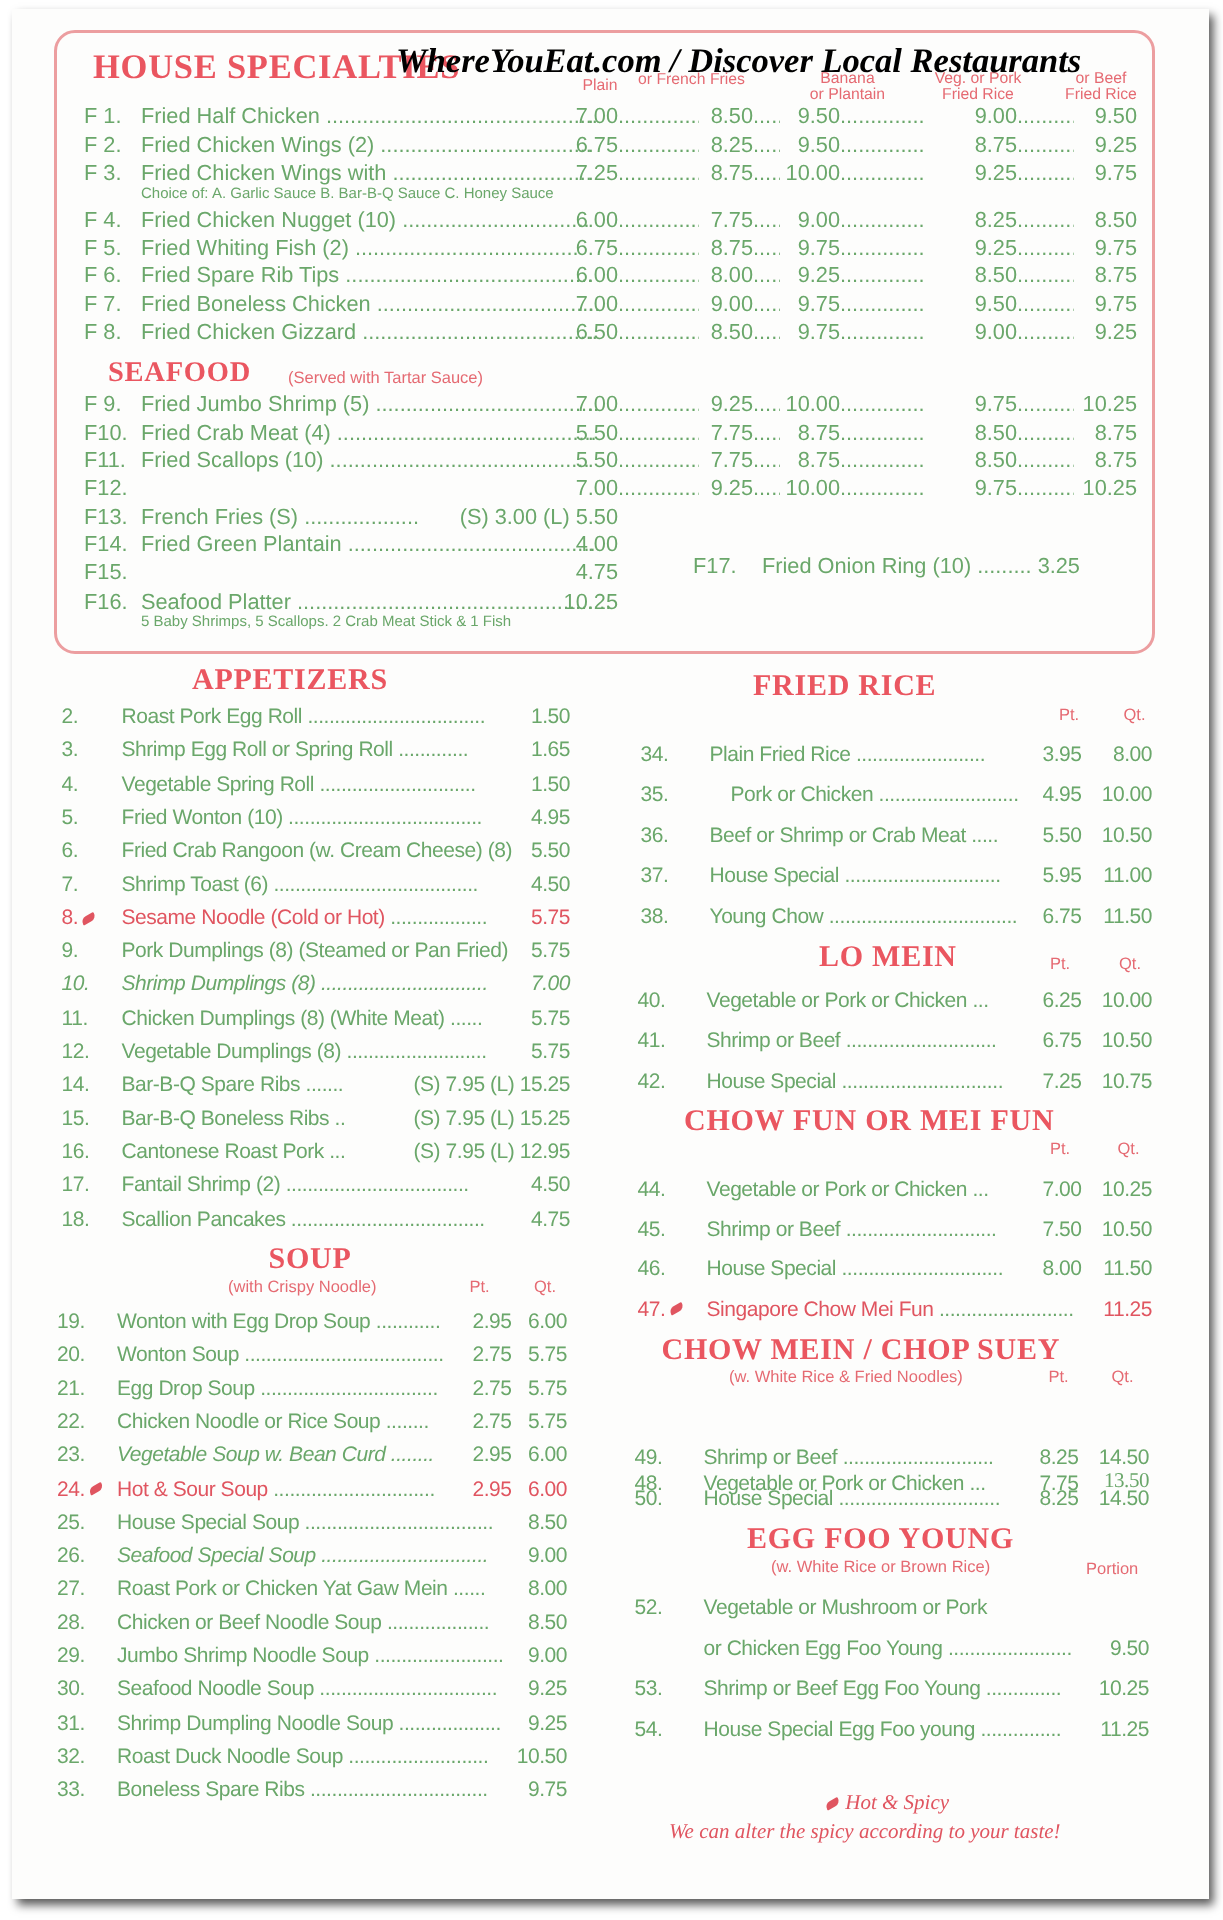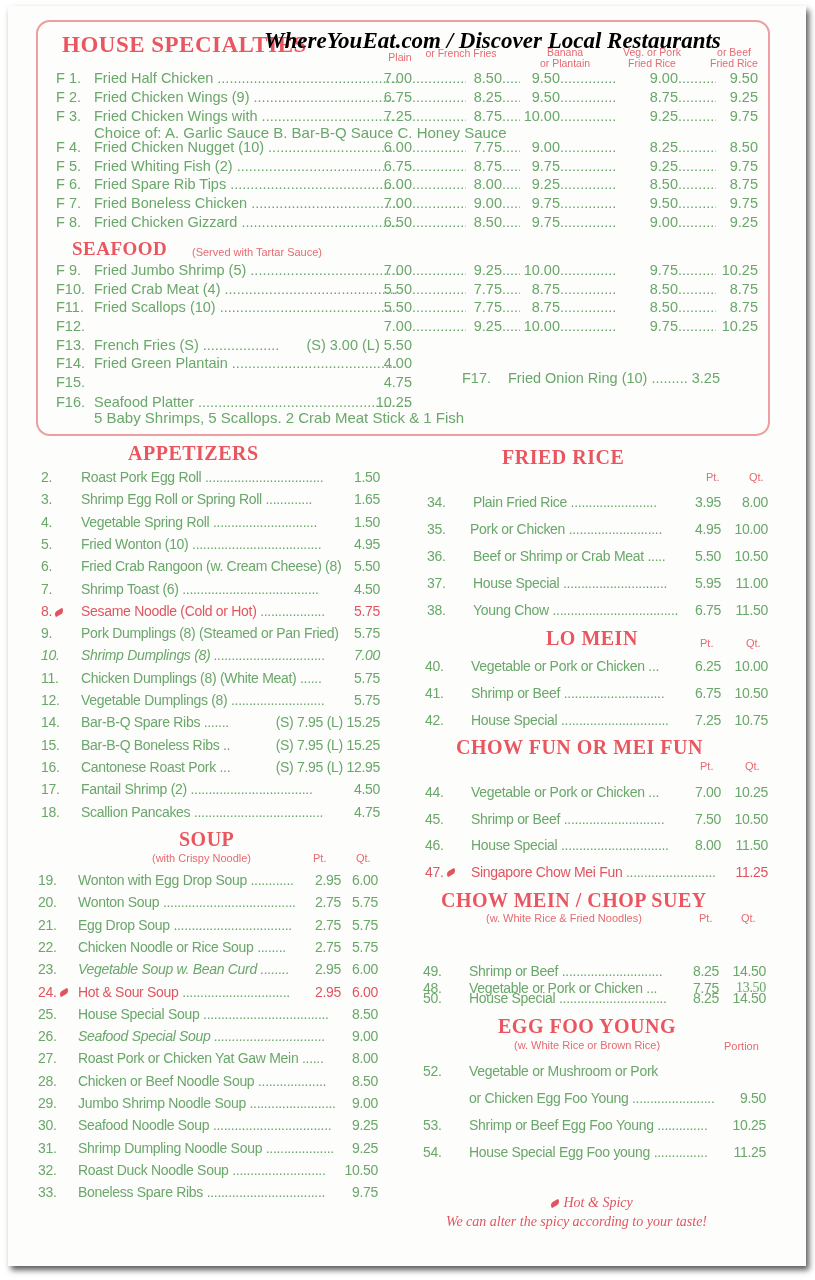--- a/index.html
+++ b/index.html
@@ -8,21 +8,21 @@
   .title{font-family:"Liberation Serif",serif;font-weight:bold;color:#ea5660;letter-spacing:0.5px;}
   .box{position:absolute;left:36px;top:20px;width:730px;height:412px;border:2px solid #ec9ea0;border-radius:14px;}
   .watermark{position:absolute;left:264px;top:28px;font-family:"Liberation Serif",serif;font-style:italic;font-weight:bold;font-size:23px;color:#000;white-space:nowrap;z-index:5;}
   .hs-title{position:absolute;left:62px;top:32px;font-size:23px;}
   .colhdr{position:absolute;font-size:10.5px;color:#e56a72;text-align:center;line-height:11px;}
   .hs-row{position:absolute;left:56px;height:18px;font-size:14.5px;white-space:nowrap;color:#6aa76a;}
   .hs-row .code{position:absolute;left:0;width:36px;}
   .hs-row .name{position:absolute;left:38px;}
   .hs-row .p{position:absolute;text-align:right;}
   .dots{color:#6aa76a;}
-  .hs-note{position:absolute;font-size:15px;color:#6aa76a;white-space:nowrap;}
+  .hs-note{position:absolute;font-size:10px;color:#6aa76a;white-space:nowrap;}
   .sf-title{position:absolute;left:72px;top:238px;font-size:19px;}
   .sf-sub{position:absolute;left:192px;top:246px;font-size:11px;color:#e56a72;}
   .sec-title{position:absolute;font-size:20px;text-align:center;}
   .sub{position:absolute;font-size:11px;color:#e56a72;white-space:nowrap;}
   .row{position:absolute;height:20px;font-family:"Liberation Sans",sans-serif;font-size:14px;white-space:nowrap;transform-origin:left top;}
   .row .num{position:absolute;left:0;}
   .row .nm{position:absolute;}
   .row .pr{position:absolute;text-align:right;}
   .row.spicy{color:#e05560;}
   .row.normal{color:#6aa76a;}
@@ -57,21 +57,21 @@
       <span class="p" style="left: 410px; width: 36px;">8.50</span>
       <span class="dots" style="position: absolute; left: 446px; width: 18px; overflow: hidden;">..............</span>
       <span class="p" style="left: 464px; width: 40px;">9.50</span>
       <span class="dots" style="position: absolute; left: 504px; width: 81px; overflow: hidden;">..............</span>
       <span class="p" style="left: 585px; width: 37px;">9.00</span>
       <span class="dots" style="position: absolute; left: 622px; width: 38px; overflow: hidden;">..............</span>
       <span class="p" style="left: 660px; width: 42px;">9.50</span>
     </div>
     <div class="hs-row" style="top: 89px; width: 720px;">
       <span class="code">F 2.</span>
-      <span class="name"><span>Fried Chicken Wings (9)</span> <span class="dots">...................................</span></span>
+      <span class="name"><span>Fried Chicken Wings (2)</span> <span class="dots">...................................</span></span>
       <span class="p" style="left: 320px; width: 36px;">6.75</span>
       <span class="dots" style="position: absolute; left: 356px; width: 54px; overflow: hidden;">..............</span>
       <span class="p" style="left: 410px; width: 36px;">8.25</span>
       <span class="dots" style="position: absolute; left: 446px; width: 18px; overflow: hidden;">..............</span>
       <span class="p" style="left: 464px; width: 40px;">9.50</span>
       <span class="dots" style="position: absolute; left: 504px; width: 81px; overflow: hidden;">..............</span>
       <span class="p" style="left: 585px; width: 37px;">8.75</span>
       <span class="dots" style="position: absolute; left: 622px; width: 38px; overflow: hidden;">..............</span>
       <span class="p" style="left: 660px; width: 42px;">9.25</span>
     </div>
@@ -414,21 +414,21 @@
 <div class="sub" style="left:749px;top:471px;">Qt.</div>
 <div id="fr-rows">
     <div class="row normal" style="left: 427px; top: 494px; width: 341px; letter-spacing: -0.3px;">
       <span class="num"><span>34.</span></span>
       <span class="nm" style="left: 46px;"><span>Plain Fried Rice</span> <span class="dots">........................</span></span>
       <span class="pr" style="right: 47px;">3.95</span>
       <span class="pr" style="right: 0px;">8.00</span>
     </div>
     <div class="row normal" style="left: 427px; top: 521px; width: 341px; letter-spacing: -0.3px;">
       <span class="num"><span>35.</span></span>
-      <span class="nm" style="left: 43px;"><span>Pork or Chicken</span> <span class="dots">..........................</span></span>
+      <span class="nm" style="left: 60px;"><span>Pork or Chicken</span> <span class="dots">..........................</span></span>
       <span class="pr" style="right: 47px;">4.95</span>
       <span class="pr" style="right: 0px;">10.00</span>
     </div>
     <div class="row normal" style="left: 427px; top: 548px; width: 341px; letter-spacing: -0.3px;">
       <span class="num"><span>36.</span></span>
       <span class="nm" style="left: 46px;"><span>Beef or Shrimp or Crab Meat</span> <span class="dots">.....</span></span>
       <span class="pr" style="right: 47px;">5.50</span>
       <span class="pr" style="right: 0px;">10.50</span>
     </div>
     <div class="row normal" style="left: 427px; top: 575px; width: 341px; letter-spacing: -0.3px;">

